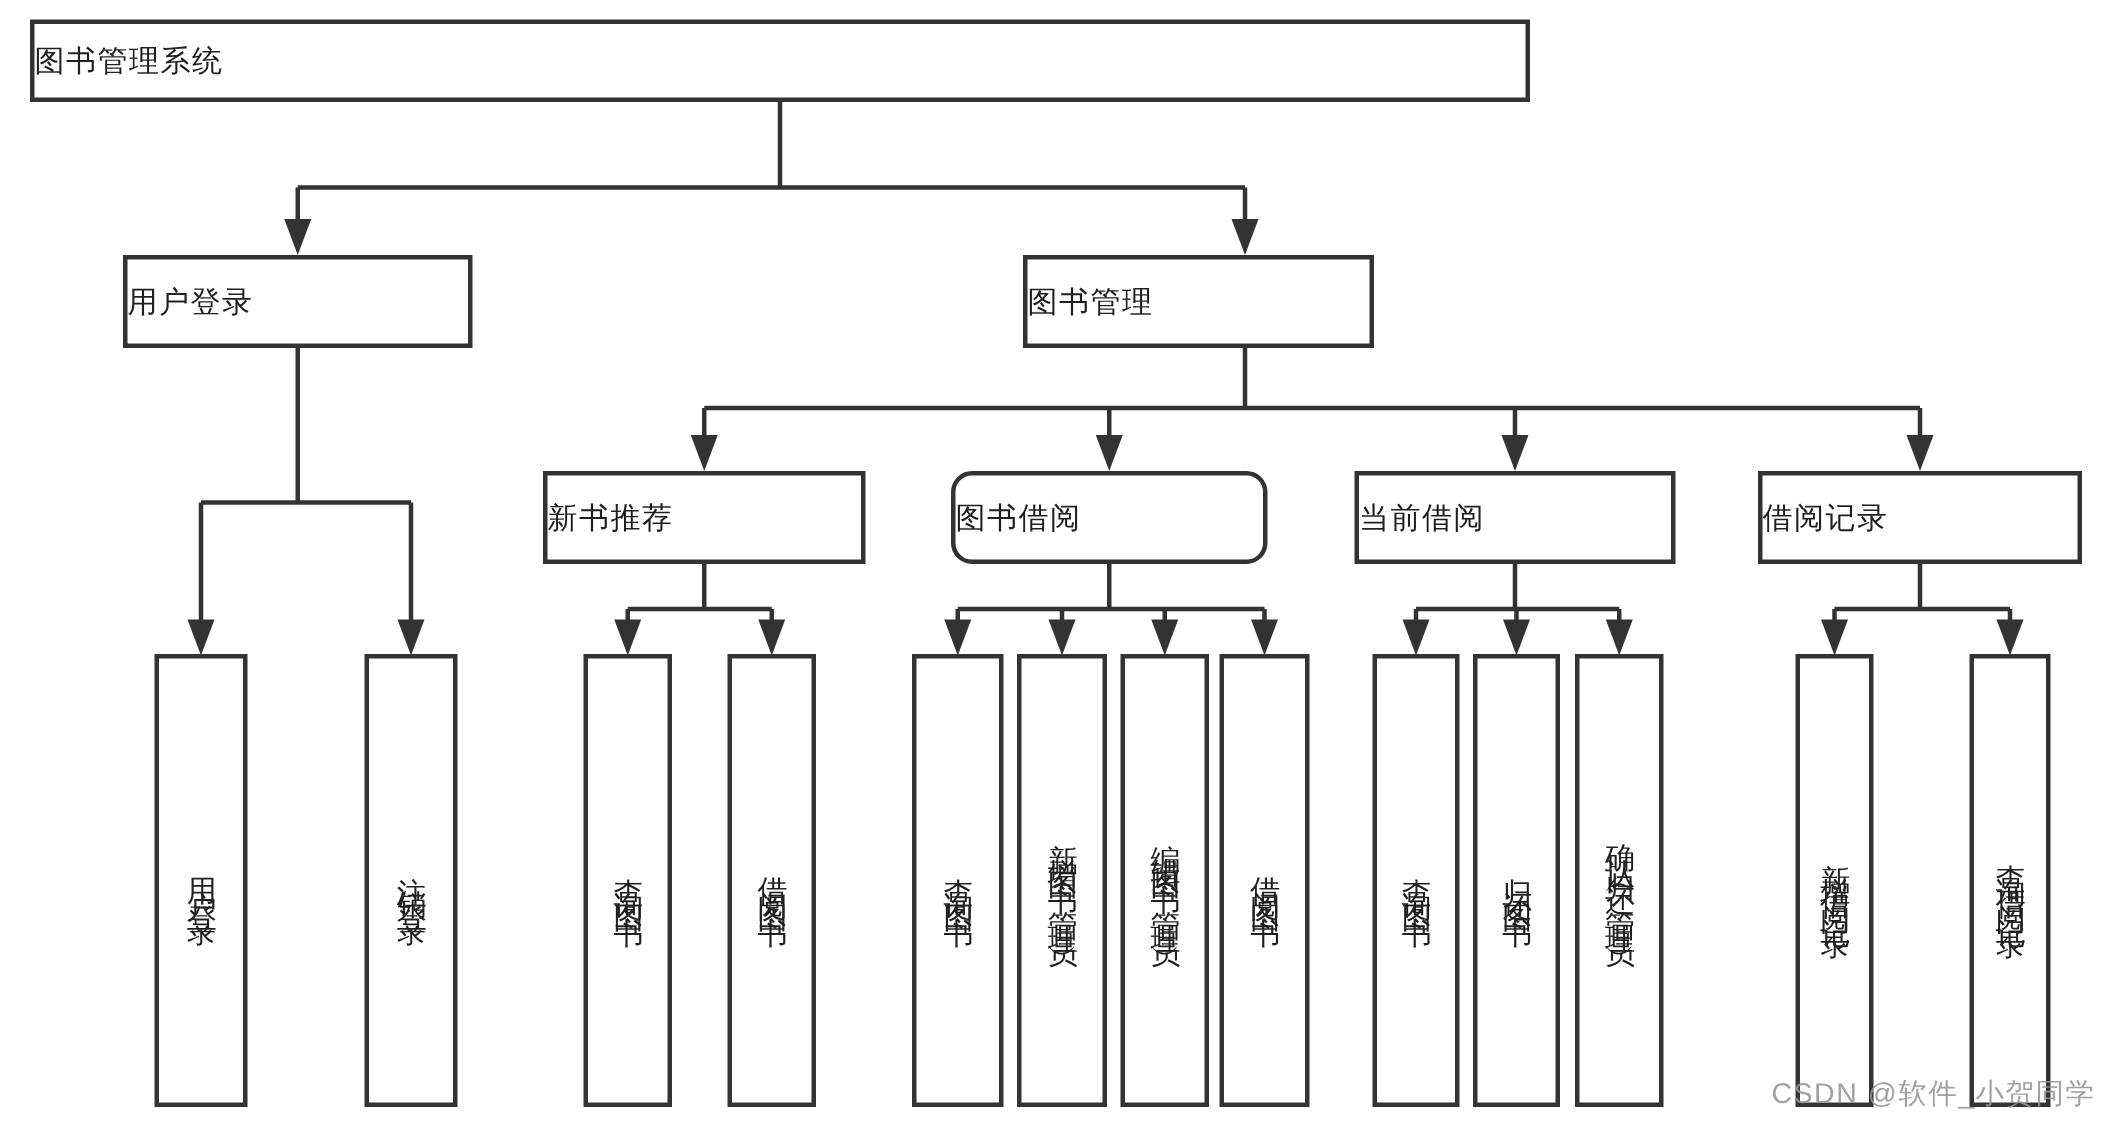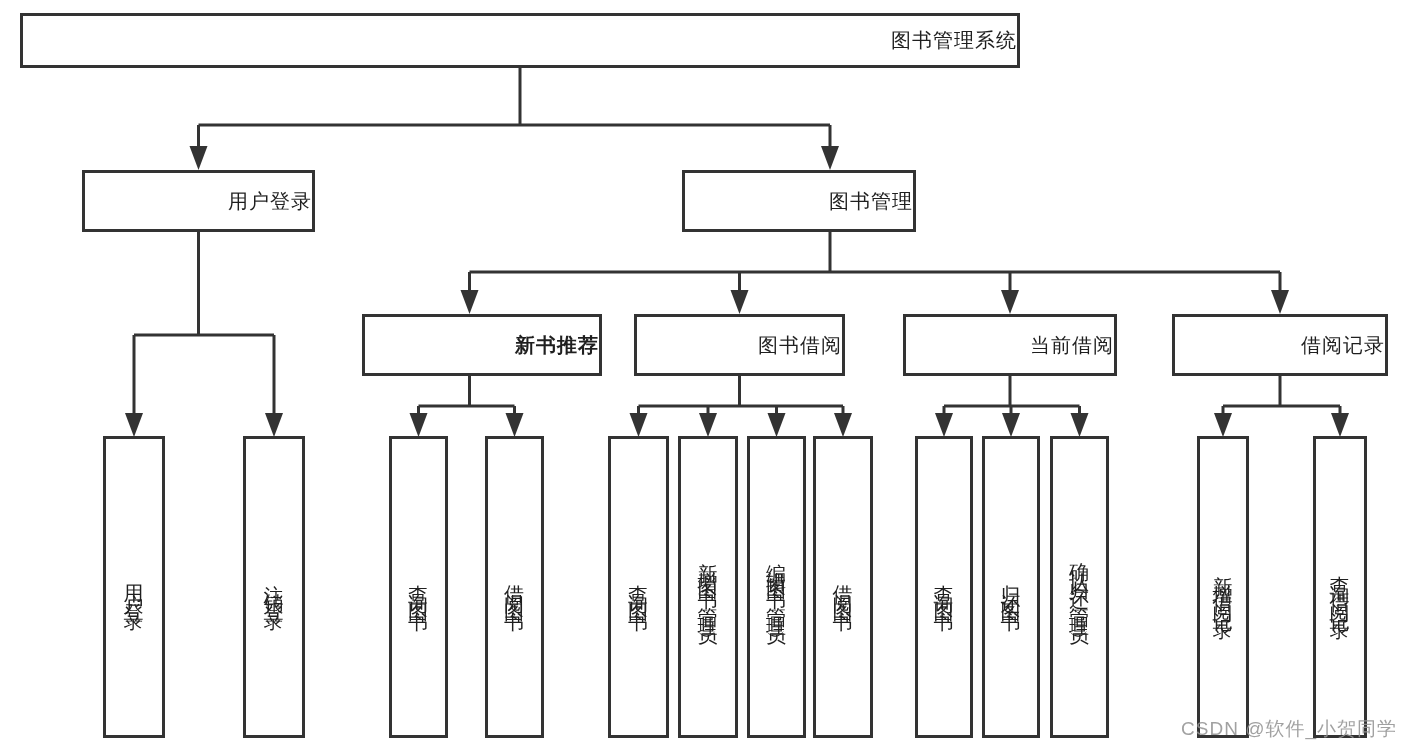--- a/index.html
+++ b/index.html
@@ -32,21 +32,21 @@
     fill: #333333;
     stroke: none;
   }
   .box {
     position: absolute;
     box-sizing: border-box;
     border: 3px solid #333333;
     background: #ffffff;
     display: flex;
     align-items: center;
-    justify-content: flex-end;
+    justify-content: flex-start;
     color: #1f1f1f;
     font-size: 20px;
     letter-spacing: 1px;
     white-space: nowrap;
   }
   .vbox {
     position: absolute;
     box-sizing: border-box;
     border: 3px solid #333333;
     background: #ffffff;
@@ -147,24 +147,24 @@
     <span>图书管理系统</span>
   </div>
 
   <div class="box" style="left:82px; top:170px; width:233px; height:62px;">
     <span>用户登录</span>
   </div>
   <div class="box" style="left:682px; top:170px; width:234px; height:62px;">
     <span>图书管理</span>
   </div>
 
-  <div class="box" style="left:362px; top:314px; width:240px; height:62px;font-weight:bold;">
+  <div class="box" style="left:362px; top:314px; width:215px; height:62px;">
     <span>新书推荐</span>
   </div>
-  <div class="box" style="left:634px; top:314px; width:211px; height:62px;">
+  <div class="box" style="left:634px; top:314px; width:211px; height:62px;border-radius:14px;">
     <span>图书借阅</span>
   </div>
   <div class="box" style="left:1172px; top:314px; width:216px; height:62px;">
     <span>借阅记录</span>
   </div>
   <div class="box" style="left:903px; top:314px; width:214px; height:62px;">
     <span>当前借阅</span>
   </div>
 
   <div class="vbox" style="left:103px; width:62px;">

